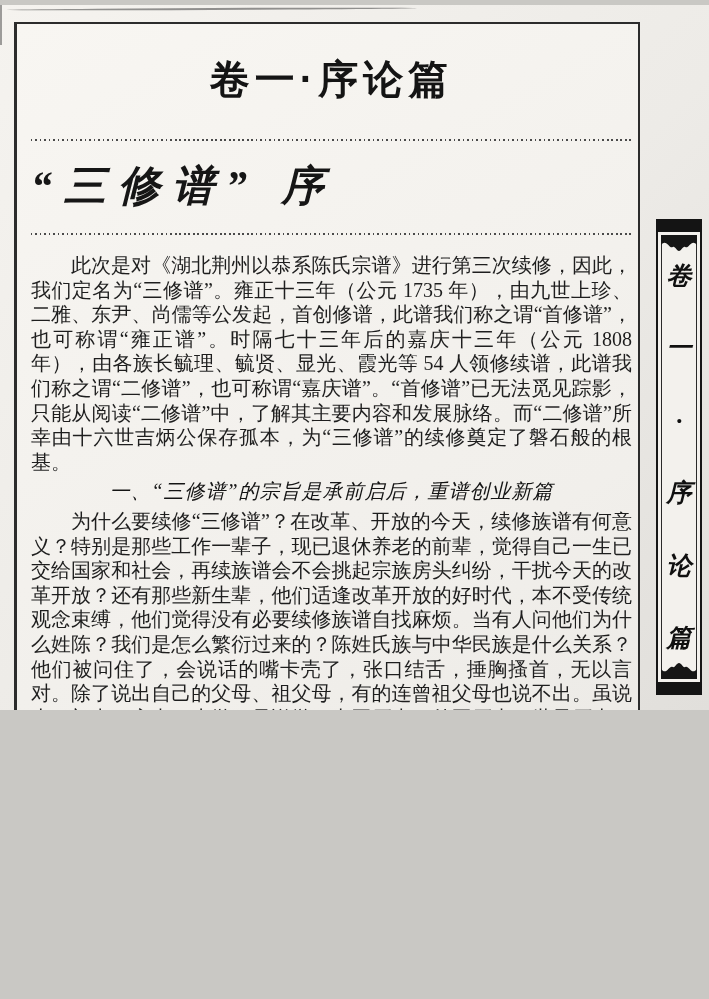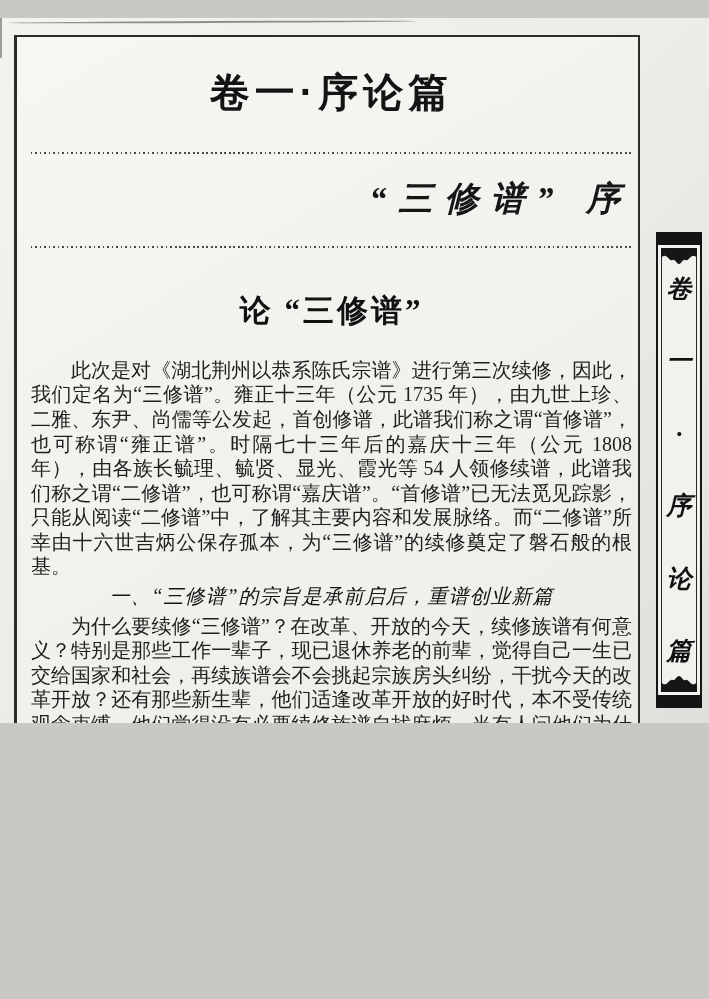--- a/index.html
+++ b/index.html
@@ -4,21 +4,21 @@
 <style>
   html,body{margin:0;padding:0;}
   body{
     background:#c9c8c4;
     font-family:"Liberation Serif","DejaVu Serif",serif;
     -webkit-font-smoothing:antialiased;
   }
   .page{
     position:relative;
     width:709px;height:705px;
-    margin:18px auto;
+    margin:5px auto;
     background:linear-gradient(135deg,#f5f3ef 0%,#edebe7 55%,#e1dfdb 100%);
     overflow:hidden;
     color:#1d1d1d;
   }
   .scan-edge-top{
     position:absolute;top:3px;left:6px;width:58%;height:2px;
     background:#5a5a5a;border-radius:50%;opacity:.65;
     transform:rotate(-.25deg);
   }
   .scan-edge-left{
@@ -45,24 +45,24 @@
     color:#141414;
   }
   .dotted-divider{
     height:2px;
     background:repeating-linear-gradient(90deg,#4a4a4a 0 1.5px,transparent 1.5px 4.5px);
   }
   .divider-1{margin-top:38px;}
   .divider-2{margin-top:24px;}
   .preface-title{
     margin-top:22px;
-    text-align:right;
+    text-align:left;
     font-style:italic;
     font-weight:600;
-    font-size:34px;line-height:46px;
+    font-size:42px;line-height:46px;
     letter-spacing:12px;
     color:#161616;
   }
   .article-title{
     margin-top:42px;
     text-align:center;
     font-weight:bold;
     font-size:31px;line-height:42px;
     letter-spacing:3px;
     color:#111;
@@ -142,21 +142,20 @@
   <div class="main-frame">
 
     <h1 class="volume-title">卷一·序论篇</h1>
 
     <div class="dotted-divider divider-1"></div>
 
     <div class="preface-title">“三修谱” 序</div>
 
     <div class="dotted-divider divider-2"></div>
 
-    <h2 class="article-title">论 “三修谱”</h2>
 
     <div class="body-text">
       <p>此次是对《湖北荆州以恭系陈氏宗谱》进行第三次续修，因此，我们定名为“三修谱”。雍正十三年（公元 1735 年），由九世上珍、二雅、东尹、尚儒等公发起，首创修谱，此谱我们称之谓“首修谱”，也可称谓“雍正谱”。时隔七十三年后的嘉庆十三年（公元 1808 年），由各族长毓理、毓贤、显光、霞光等 54 人领修续谱，此谱我们称之谓“二修谱”，也可称谓“嘉庆谱”。“首修谱”已无法觅见踪影，只能从阅读“二修谱”中，了解其主要内容和发展脉络。而“二修谱”所幸由十六世吉炳公保存孤本，为“三修谱”的续修奠定了磐石般的根基。</p>
       <div class="section-subheading">一、“三修谱”的宗旨是承前启后，重谱创业新篇</div>
       <p>为什么要续修“三修谱”？在改革、开放的今天，续修族谱有何意义？特别是那些工作一辈子，现已退休养老的前辈，觉得自己一生已交给国家和社会，再续族谱会不会挑起宗族房头纠纷，干扰今天的改革开放？还有那些新生辈，他们适逢改革开放的好时代，本不受传统观念束缚，他们觉得没有必要续修族谱自找麻烦。当有人问他们为什么姓陈？我们是怎么繁衍过来的？陈姓氏族与中华民族是什么关系？他们被问住了，会说话的嘴卡壳了，张口结舌，捶胸搔首，无以言对。除了说出自己的父母、祖父母，有的连曾祖父母也说不出。虽说上了初中、高中、大学；虽说学了中国历史、外国历史、世界历史；但是自己的祖宗给忘记了。“观今必鉴古，无古不成今。”大家知道，历史是现实的一面镜子。不懂得昨天，就不明了今天，更无法预料未来。对祖宗历史都不知道的人，怎能承担起继往开来的历史重任？那种忘掉祖宗历史的想法和举动，是多么愚昧的可笑之举啊！</p>
 
     </div>
 
   </div>
 

